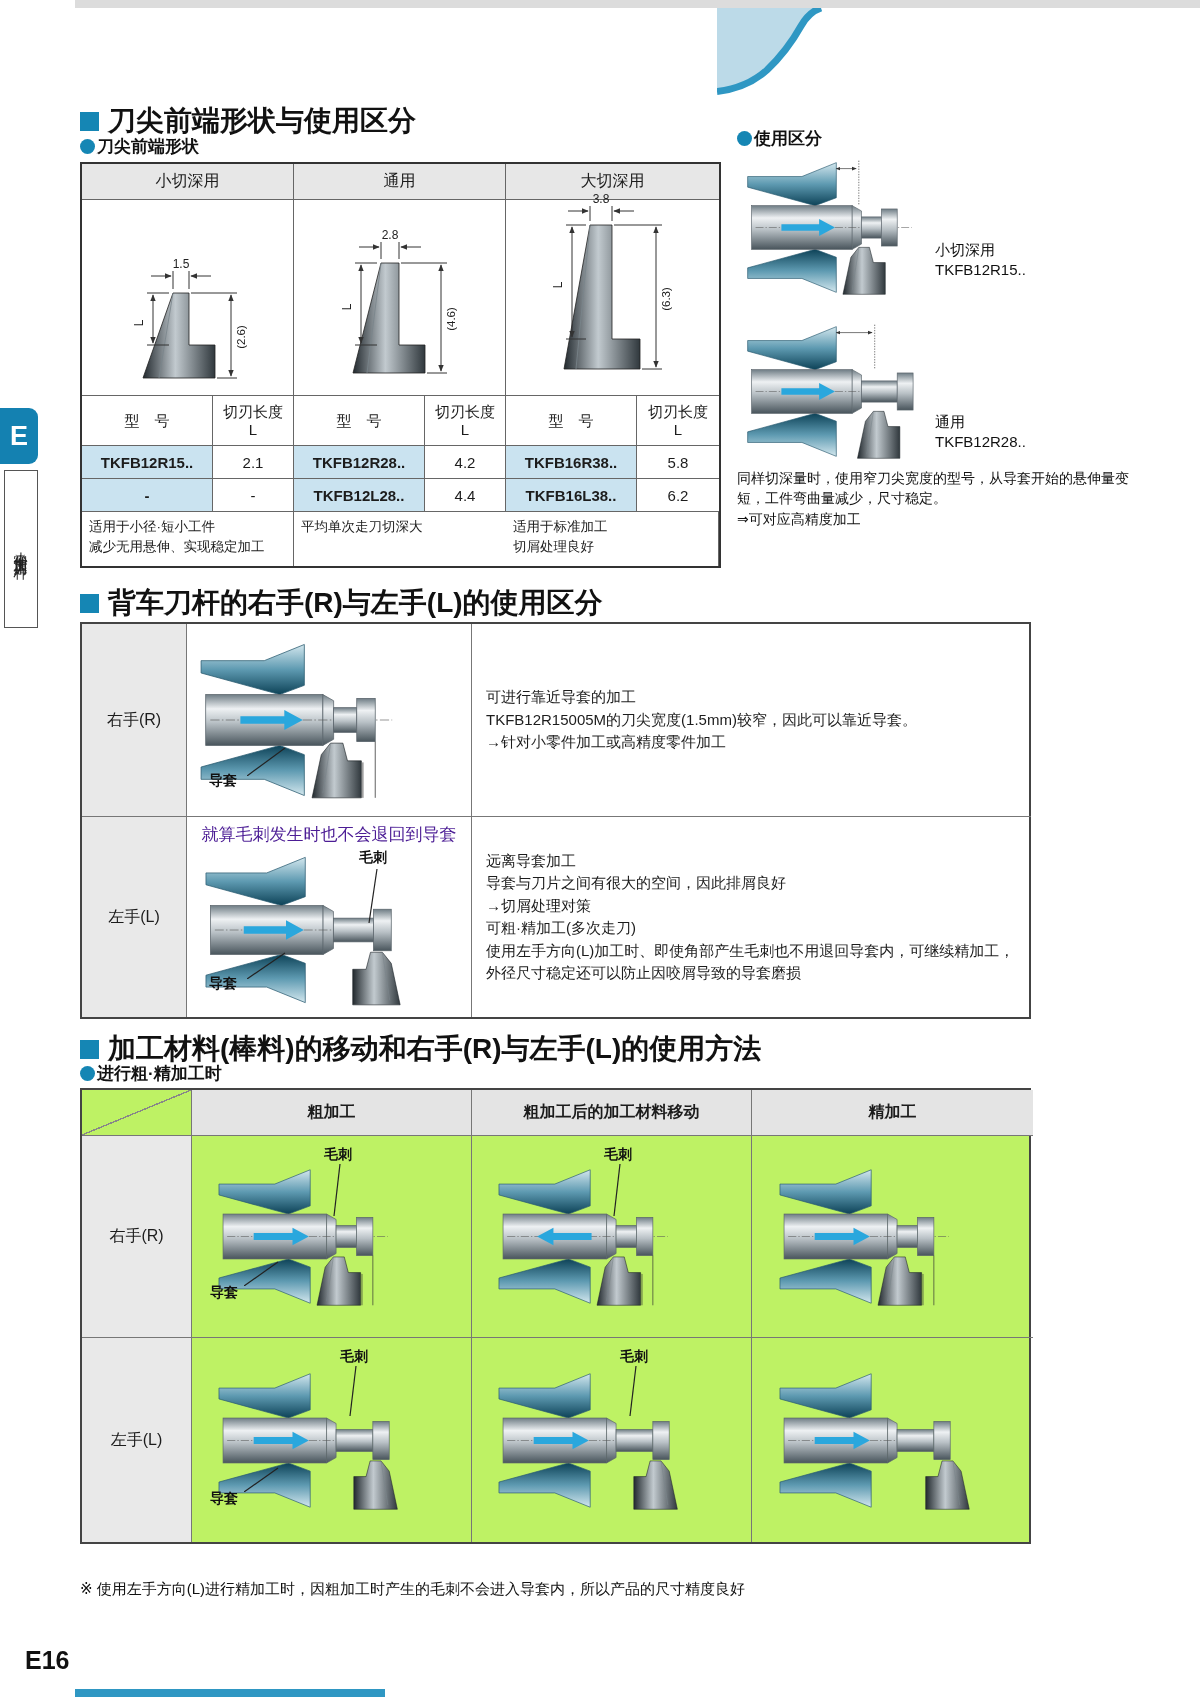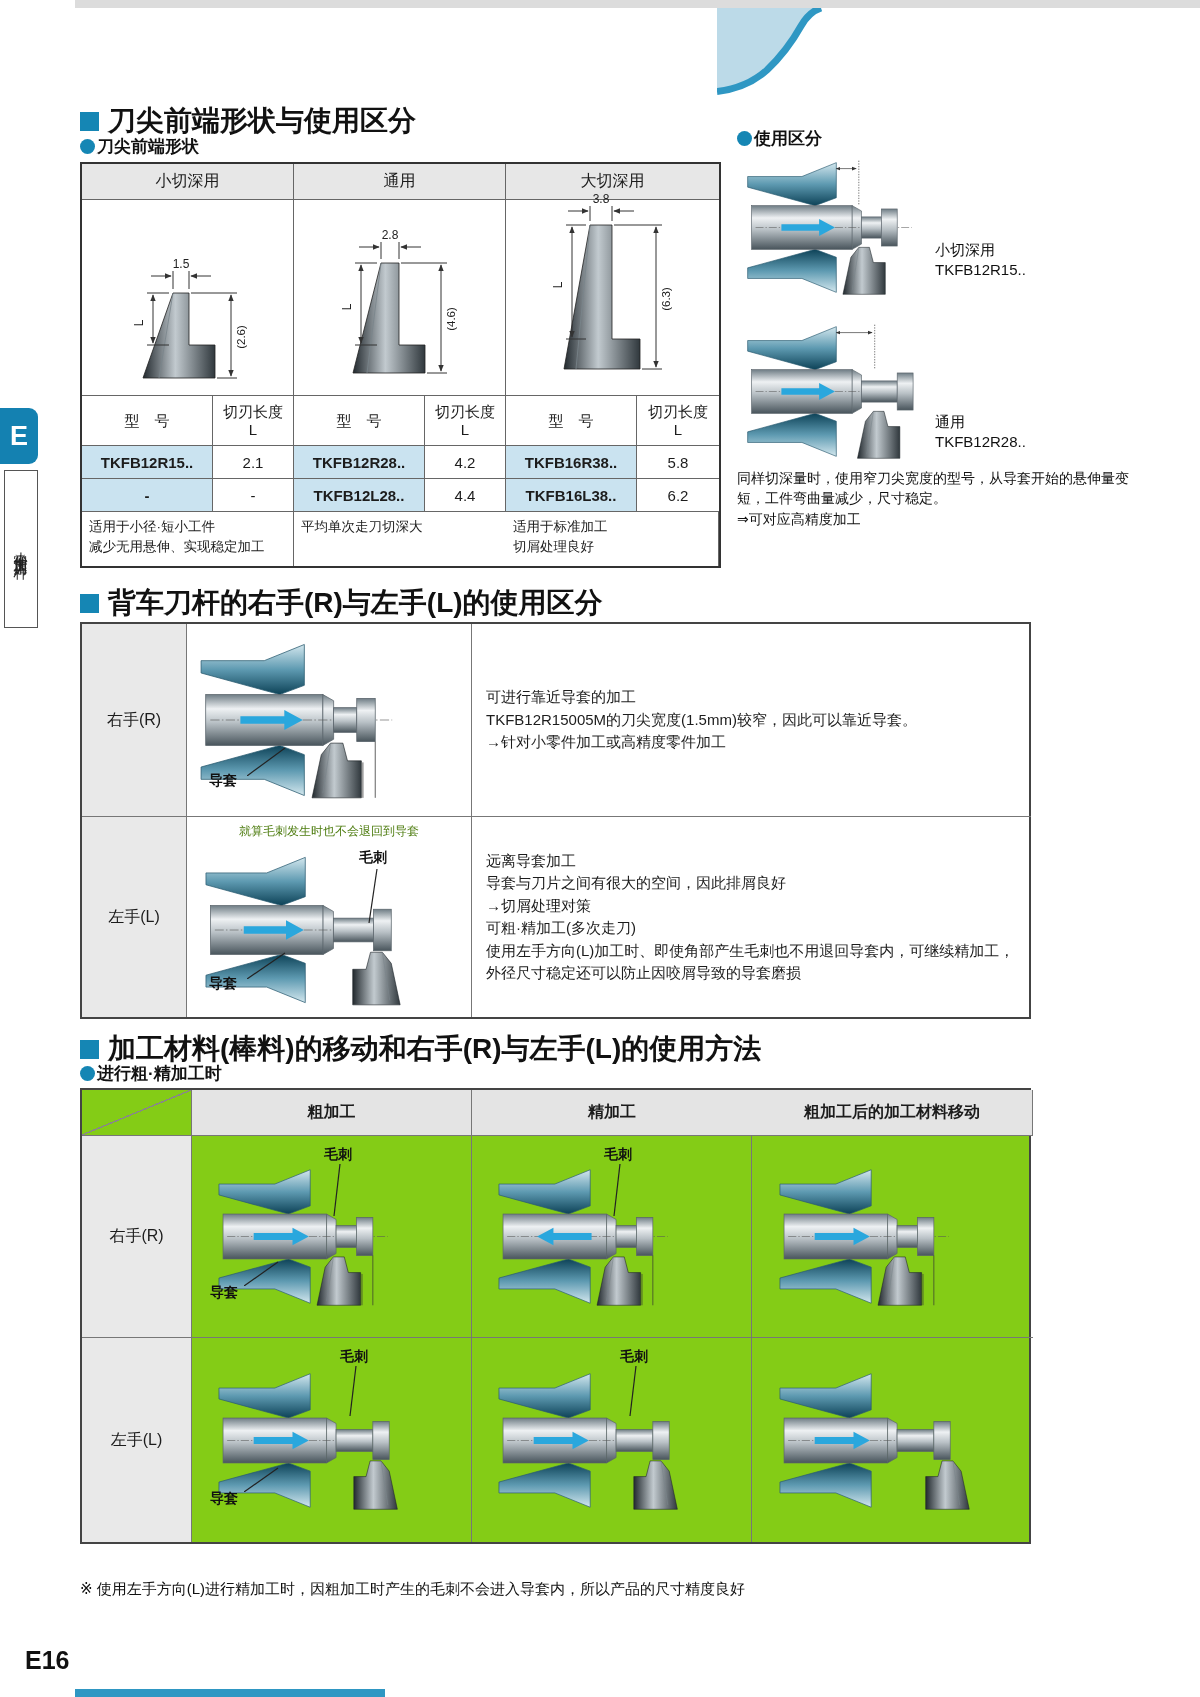--- a/index.html
+++ b/index.html
@@ -49,24 +49,24 @@
 
   
   .t2 { position:absolute; left:80px; top:622px; width:951px; border:2px solid #444; background:#fff;
         display:grid; grid-template-columns:105px 285px 559px; grid-template-rows:193px 200px; }
   .t2 > div { border-right:1px solid #777; border-bottom:1px solid #777; position:relative; }
   .t2 .last { border-right:none; }
   .t2 .bot { border-bottom:none; }
   .t2 .rowlab { background:#e9e9e9; display:flex; align-items:center; justify-content:center; font-size:16px; }
   .t2 .dcell { display:flex; align-items:center; justify-content:center; }
   .t2 .tcell { display:flex; align-items:center; padding:10px 14px; font-size:15px; line-height:1.5; white-space:pre-line; }
-  .cap { position:absolute; top:6px; left:0; width:100%; text-align:center; font-size:12px; color:#4d7c0f; }
+  .cap { position:absolute; top:6px; left:0; width:100%; text-align:center; font-size:17px; color:#4c1d95; }
 
   
-  .t3 { position:absolute; left:80px; top:1088px; width:951px; border:2px solid #444; background:#84cc16;
+  .t3 { position:absolute; left:80px; top:1088px; width:951px; border:2px solid #444; background:#bef264;
         display:grid; grid-template-columns:110px 280px 280px 281px; grid-template-rows:46px 202px 204px; }
   .t3 > div { border-right:1px solid #777; border-bottom:1px solid #777; position:relative; }
   .t3 .last { border-right:none; }
   .t3 .bot { border-bottom:none; }
   .t3 .hd { background:#e4e4e4; display:flex; align-items:center; justify-content:center; font-size:16px; font-weight:bold; }
   .t3 .corner { background:
       linear-gradient(to bottom right, transparent calc(50% - 0.7px), #888 calc(50% - 0.7px), #888 calc(50% + 0.7px), transparent calc(50% + 0.7px)); }
   .t3 .rowlab { background:#e9e9e9; display:flex; align-items:center; justify-content:center; font-size:16px; }
   .t3 .dcell { display:flex; align-items:center; justify-content:center; }
 
@@ -354,22 +354,22 @@
     <span>加工材料(棒料)的移动和右手(R)与左手(L)的使用方法</span>
   </div>
   <div class="h2" style="left:80px; top:1062px;">
     <span class="dot"></span>
     <span>进行粗·精加工时</span>
   </div>
 
   <div class="t3">
     <div class="hd corner"></div>
     <div class="hd">粗加工</div>
+    <div class="hd">粗加工后的加工材料移动</div>
     <div class="hd last">精加工</div>
-    <div class="hd">粗加工后的加工材料移动</div>
 
     <div class="rowlab">右手(R)</div>
     <div class="dcell">
       <svg width="232" height="143" viewBox="0 0 340 210">
         <use href="#bushes"></use>
           <use href="#cyl"></use>
           <use href="#stepS"></use>
           <use href="#arrR"></use>
           <use href="#toolR"></use>
         <path d="M214,160 V206 M230,133 V206" stroke="#333" stroke-width="1" fill="none"></path>

